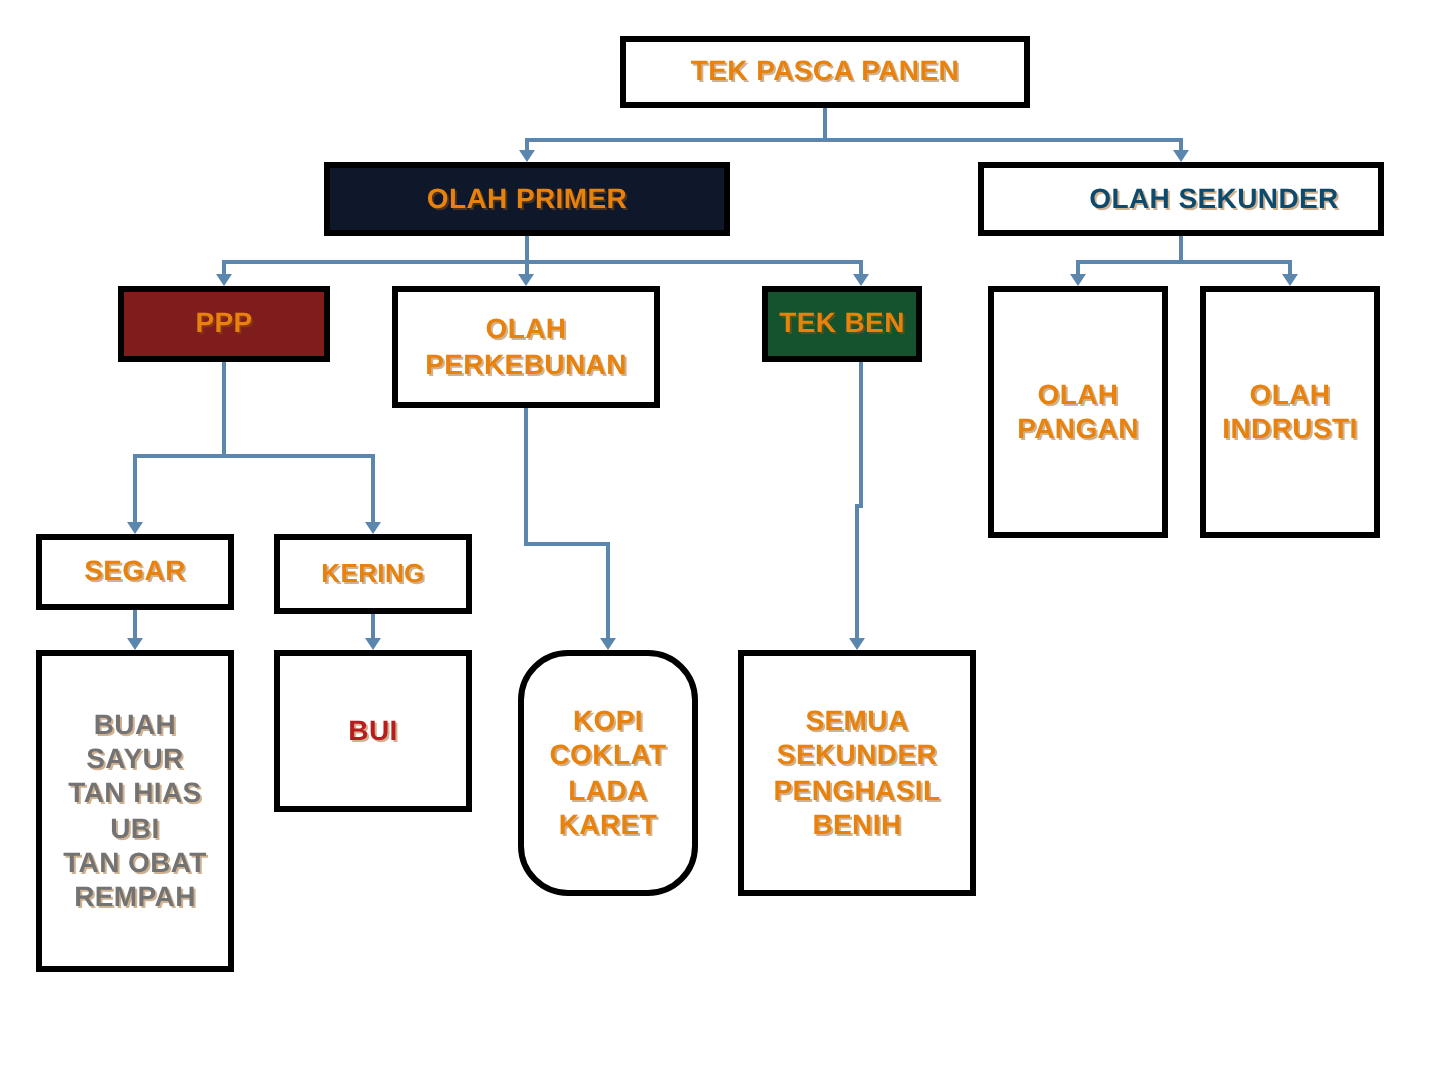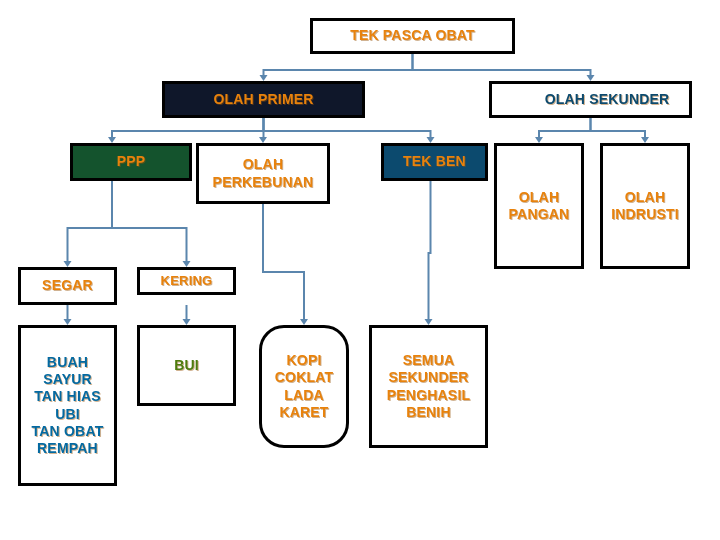--- a/index.html
+++ b/index.html
@@ -76,62 +76,62 @@
       <path d="M63.5,319 L67.5,325 L71.5,319 Z" fill="#5B86AD"></path>
       <path d="M186.5,305 L186.5,320" stroke="#5B86AD" stroke-width="2" fill="none"></path>
       <path d="M182.5,319 L186.5,325 L190.5,319 Z" fill="#5B86AD"></path>
       <path d="M263,204 L263,272 L304,272 L304,320" stroke="#5B86AD" stroke-width="2" fill="none"></path>
       <path d="M300,319 L304,325 L308,319 Z" fill="#5B86AD"></path>
       <path d="M430.5,181 L430.5,253 L428.5,253 L428.5,320" stroke="#5B86AD" stroke-width="2" fill="none"></path>
       <path d="M424.5,319 L428.5,325 L432.5,319 Z" fill="#5B86AD"></path>
     </svg>
   <div id="node-layer">
       <div class="node" style="left: 310px; top: 18px; width: 205px; height: 36px; border-color: rgb(0, 0, 0); background: rgb(255, 255, 255);">
-        <div class="label fs-14" style="color: rgb(232, 130, 12);">TEK PASCA OBAT</div>
+        <div class="label fs-14" style="color: rgb(232, 130, 12);">TEK PASCA PANEN</div>
       </div>
       <div class="node" style="left: 162px; top: 81px; width: 203px; height: 37px; border-color: rgb(0, 0, 0); background: #0f172a;">
         <div class="label fs-14" style="color: rgb(232, 130, 12);">OLAH  PRIMER</div>
       </div>
       <div class="node" style="left: 489px; top: 81px; width: 203px; height: 37px; border-color: rgb(0, 0, 0); background: rgb(255, 255, 255);">
         <div class="label fs-14" style="color: #0c4a6e; margin-left: 33px;">OLAH SEKUNDER</div>
       </div>
-      <div class="node" style="left: 70px; top: 143px; width: 122px; height: 38px; border-color: rgb(0, 0, 0); background: #14532d;">
+      <div class="node" style="left: 59px; top: 143px; width: 106px; height: 38px; border-color: rgb(0, 0, 0); background: #7f1d1d;">
         <div class="label fs-14" style="color: rgb(232, 130, 12);">PPP</div>
       </div>
       <div class="node" style="left: 196px; top: 143px; width: 134px; height: 61px; border-color: rgb(0, 0, 0); background: rgb(255, 255, 255);">
         <div class="label fs-14" style="color: rgb(232, 130, 12);">OLAH
 PERKEBUNAN</div>
       </div>
-      <div class="node" style="left: 381px; top: 143px; width: 107px; height: 38px; border-color: rgb(0, 0, 0); background: #0c4a6e; text-align: right;">
+      <div class="node" style="left: 381px; top: 143px; width: 80px; height: 38px; border-color: rgb(0, 0, 0); background: #14532d; text-align: right;">
         <div class="label fs-14" style="color: rgb(232, 130, 12);">TEK BEN</div>
       </div>
       <div class="node" style="left: 494px; top: 143px; width: 90px; height: 126px; border-color: rgb(0, 0, 0); background: rgb(255, 255, 255);">
         <div class="label fs-14" style="color: rgb(232, 130, 12);">OLAH
 PANGAN</div>
       </div>
       <div class="node" style="left: 600px; top: 143px; width: 90px; height: 126px; border-color: rgb(0, 0, 0); background: rgb(255, 255, 255);">
         <div class="label fs-14" style="color: rgb(232, 130, 12);">OLAH
 INDRUSTI</div>
       </div>
       <div class="node" style="left: 18px; top: 267px; width: 99px; height: 38px; border-color: rgb(0, 0, 0); background: rgb(255, 255, 255);">
         <div class="label fs-14" style="color: rgb(232, 130, 12);">SEGAR</div>
       </div>
-      <div class="node" style="left: 137px; top: 267px; width: 99px; height: 28px; border-color: rgb(0, 0, 0); background: rgb(255, 255, 255);">
+      <div class="node" style="left: 137px; top: 267px; width: 99px; height: 40px; border-color: rgb(0, 0, 0); background: rgb(255, 255, 255);">
         <div class="label fs-13" style="color: rgb(232, 130, 12);">KERING</div>
       </div>
       <div class="node" style="left: 18px; top: 325px; width: 99px; height: 161px; border-color: rgb(0, 0, 0); background: rgb(255, 255, 255);">
-        <div class="label fs-14" style="color: #0369a1;">BUAH
+        <div class="label fs-14" style="color: #737373;">BUAH
 SAYUR
 TAN HIAS
 UBI
 TAN OBAT
 REMPAH</div>
       </div>
       <div class="node" style="left: 137px; top: 325px; width: 99px; height: 81px; border-color: rgb(0, 0, 0); background: rgb(255, 255, 255);">
-        <div class="label fs-14" style="color: #4d7c0f;">BUI</div>
+        <div class="label fs-14" style="color: #b91c1c;">BUI</div>
       </div>
       <div class="node" style="left: 259px; top: 325px; width: 90px; height: 123px; border-color: rgb(0, 0, 0); background: rgb(255, 255, 255); border-radius: 25px;">
         <div class="label fs-14" style="color: rgb(232, 130, 12);">KOPI
 COKLAT
 LADA
 KARET</div>
       </div>
       <div class="node" style="left: 369px; top: 325px; width: 119px; height: 123px; border-color: rgb(0, 0, 0); background: rgb(255, 255, 255);">
         <div class="label fs-14" style="color: rgb(232, 130, 12);">SEMUA
 SEKUNDER

